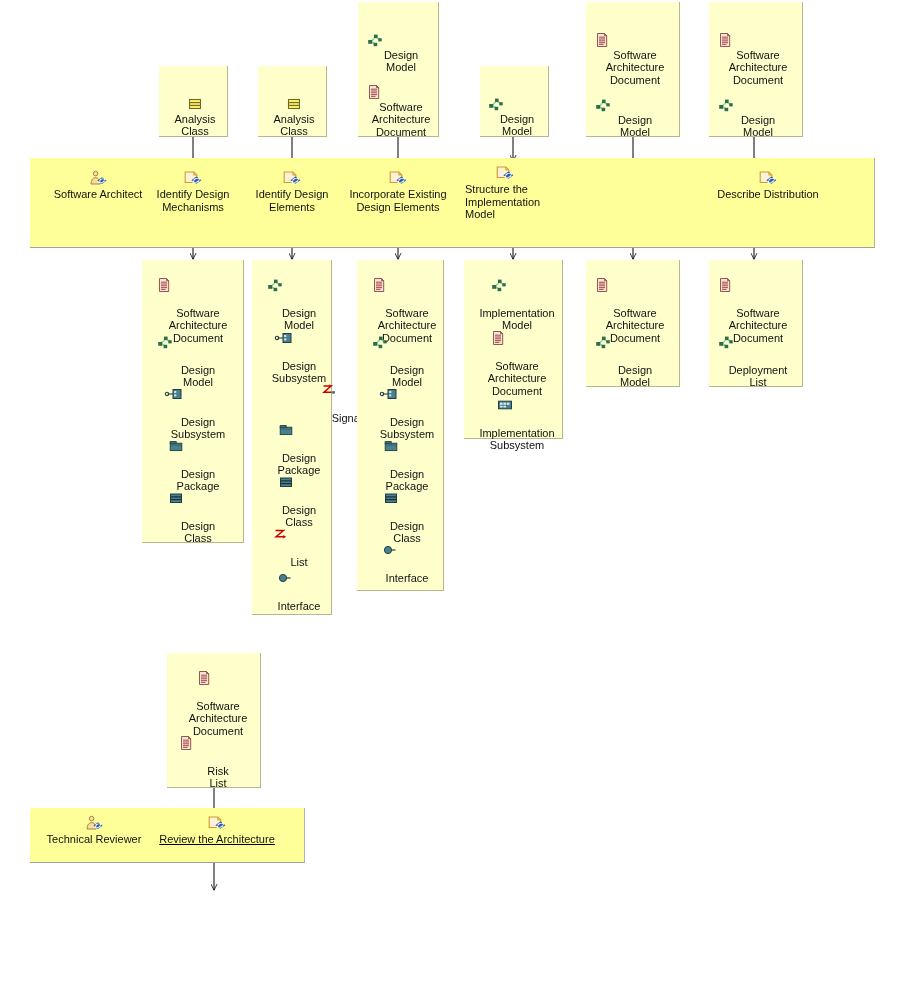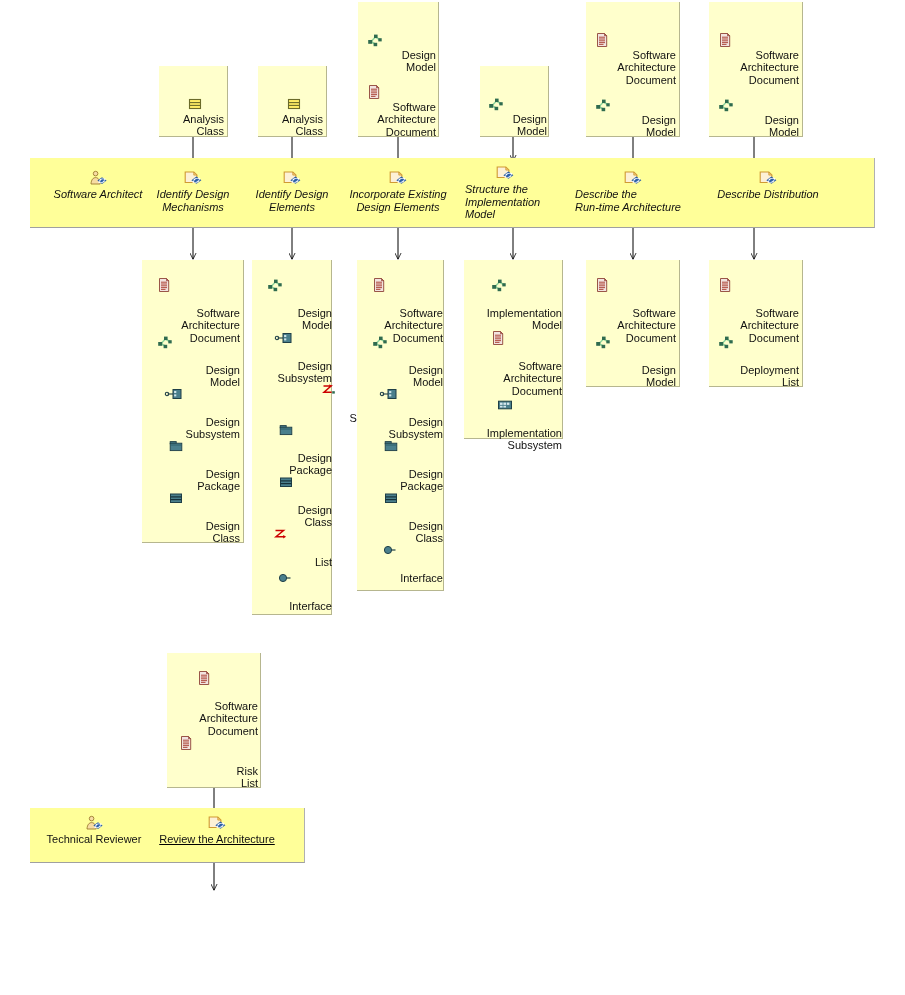--- a/index.html
+++ b/index.html
@@ -31,21 +31,21 @@
   }
   .band {
     position: absolute;
     background: #ffff99;
     border-right: 1px solid #b0b0b0;
     border-bottom: 1px solid #a0a0a0;
     box-sizing: border-box;
   }
   .entry {
     position: absolute;
-    text-align: right;
+    text-align: center;
     line-height: 12.4px;
     white-space: pre-line;
   }
   .entry .ico {
     display: block;
     height: 16px;
     margin-bottom: 1px;
     position: relative;
   }
   .entry .lbl {
@@ -303,21 +303,21 @@
       <span class="ico">
         <svg class="icon-svg" width="18" height="16">
             <use href="#sym-model"></use>
           </svg>
       </span>
       <span class="lbl">Design
 Model</span>
     </div>
   </div>
 
-  <div class="band" style="left:30px; top:158px; width:845px; height:70px;font-style:italic;">
+  <div class="band" style="left:30px; top:158px; width:845px; height:90px;">
 
     <div class="node" style="left:8px; top:12px; width:120px;">
       <span class="ico">
         <svg class="icon-svg" width="22" height="18" style="margin:0 auto;display:block;">
             <use href="#sym-role"></use>
           </svg>
       </span>
       <span class="lbl">Software Architect</span>
     </div>
 
@@ -355,29 +355,20 @@
       <span class="ico" style="margin:0 0 1px 30px;">
         <svg class="icon-svg" width="22" height="18">
             <use href="#sym-task"></use>
           </svg>
       </span>
       <span class="lbl" style="text-align:left;">Structure the
 Implementation
 Model</span>
     </div>
 
-    <div class="node" style="left:545px; top:12px; width:134px; text-align:left;">
-      <span class="ico" style="margin:0 0 1px 48px;">
-        <svg class="icon-svg" width="22" height="18">
-            <use href="#sym-task"></use>
-          </svg>
-      </span>
-      <span class="lbl" style="text-align:left;">Describe the
-Run-time Architecture</span>
-    </div>
 
     <div class="node" style="left:673px; top:12px; width:130px;">
       <span class="ico">
         <svg class="icon-svg" width="22" height="18" style="margin:0 auto;display:block;">
             <use href="#sym-task"></use>
           </svg>
       </span>
       <span class="lbl">Describe Distribution</span>
     </div>
   </div>

